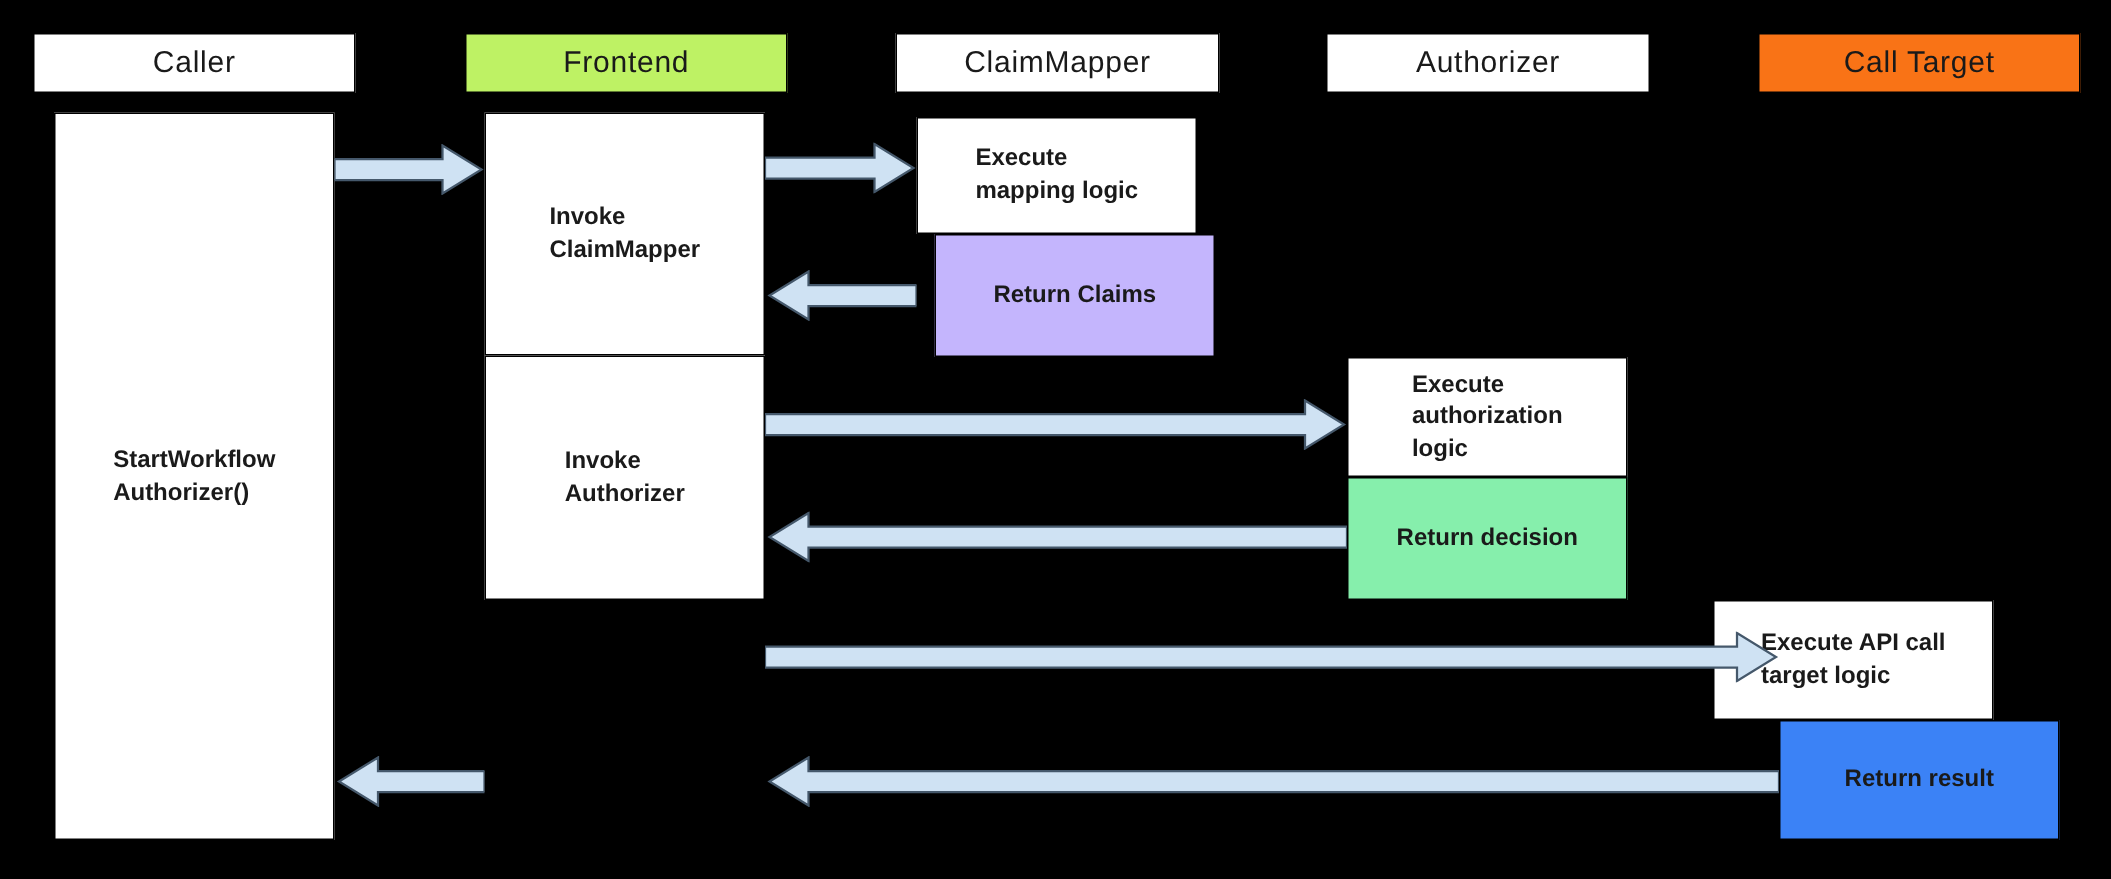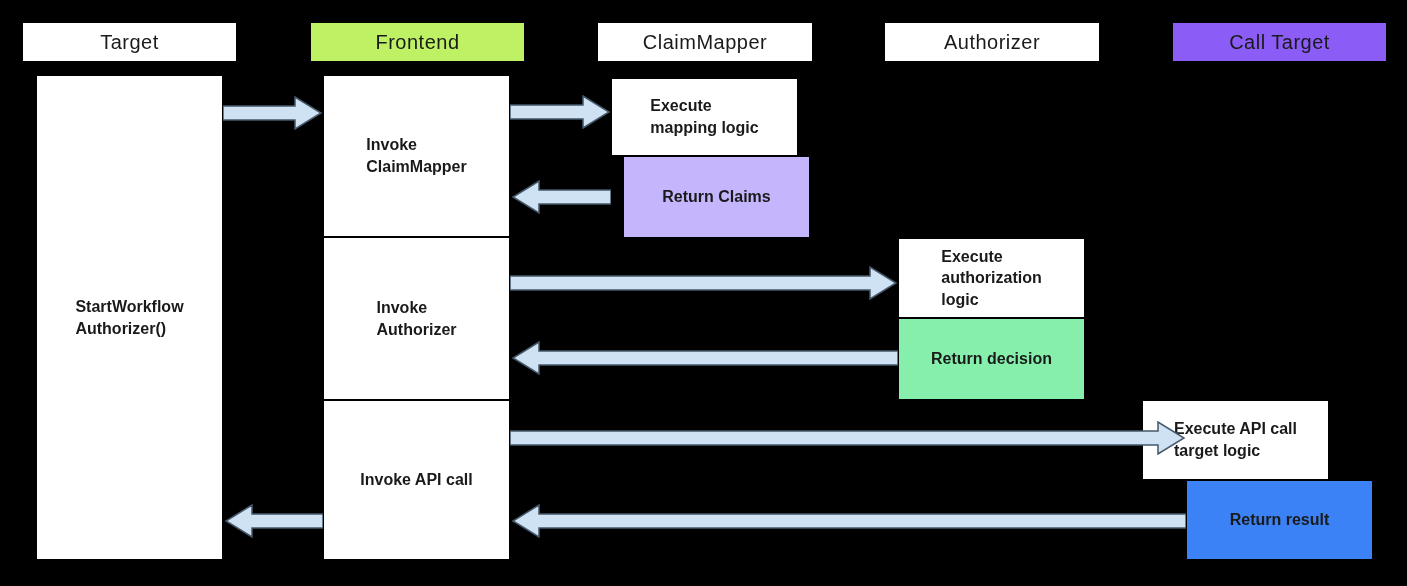--- a/index.html
+++ b/index.html
@@ -42,34 +42,33 @@
     padding: 4px;
   }
   .arrow { position: absolute; display: block; }
   .arrow polygon { fill: #cfe2f3; stroke: #45586b; stroke-width: 1.5; }
 </style>
 </head>
 <body style="background: rgb(0, 0, 0);">
 
 <div class="canvas">
 
-  <div class="hdr" style="left: 22px; width: 215px; background: rgb(255, 255, 255); border-color: rgb(0, 0, 0); color: rgb(26, 26, 26);">Target</div>
+  <div class="hdr" style="left: 22px; width: 215px; background: rgb(255, 255, 255); border-color: rgb(0, 0, 0); color: rgb(26, 26, 26);">Caller</div>
   <div class="hdr" style="left: 310px; width: 215px; background: #bef264; border-color: rgb(0, 0, 0); color: rgb(26, 26, 26);">Frontend</div>
   <div class="hdr" style="left: 597px; width: 216px; background: rgb(255, 255, 255); border-color: rgb(0, 0, 0); color: rgb(26, 26, 26);">ClaimMapper</div>
   <div class="hdr" style="left: 884px; width: 216px; background: rgb(255, 255, 255); border-color: rgb(0, 0, 0); color: rgb(26, 26, 26);">Authorizer</div>
-  <div class="hdr" style="left: 1172px; width: 215px; background: #8b5cf6; border-color: rgb(0, 0, 0); color: rgb(26, 26, 26);">Call Target</div>
+  <div class="hdr" style="left: 1172px; width: 215px; background: #f97316; border-color: rgb(0, 0, 0); color: rgb(26, 26, 26);">Call Target</div>
 
   <div class="box" style="left: 36px; top: 75px; width: 187px; height: 485px; background: rgb(255, 255, 255); border-color: rgb(0, 0, 0); color: rgb(26, 26, 26);">StartWorkflow
 Authorizer()</div>
 
   <div class="box" style="left: 323px; top: 75px; width: 187px; height: 162px; background: rgb(255, 255, 255); border-color: rgb(0, 0, 0); color: rgb(26, 26, 26);">Invoke
 ClaimMapper</div>
   <div class="box" style="left: 323px; top: 237px; width: 187px; height: 163px; background: rgb(255, 255, 255); border-color: rgb(0, 0, 0); color: rgb(26, 26, 26);">Invoke
 Authorizer</div>
-  <div class="box" style="left: 323px; top: 400px; width: 187px; height: 160px; background: rgb(255, 255, 255); border-color: rgb(0, 0, 0); color: rgb(26, 26, 26);">Invoke API call</div>
 
   <div class="box" style="left: 611px; top: 78px; width: 187px; height: 78px; background: rgb(255, 255, 255); border-color: rgb(0, 0, 0); color: rgb(26, 26, 26);">Execute
 mapping logic</div>
   <div class="box" style="left: 623px; top: 156px; width: 187px; height: 82px; background: #c4b5fd; border-color: rgb(0, 0, 0); color: rgb(26, 26, 26);">Return Claims</div>
 
   <div class="box" style="left: 898px; top: 238px; width: 187px; height: 80px; background: rgb(255, 255, 255); border-color: rgb(0, 0, 0); color: rgb(26, 26, 26);">Execute
 authorization
 logic</div>
   <div class="box" style="left: 898px; top: 318px; width: 187px; height: 82px; background: #86efac; border-color: rgb(0, 0, 0); color: rgb(26, 26, 26);">Return decision</div>
 

